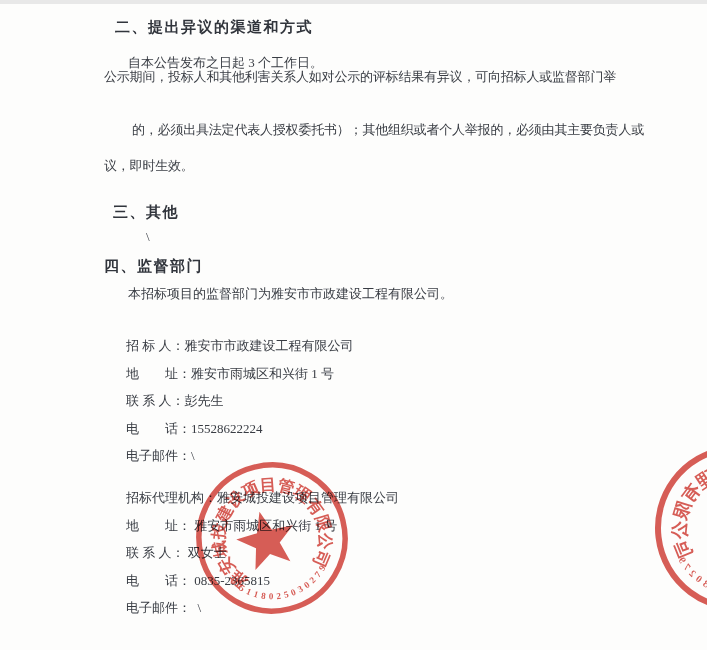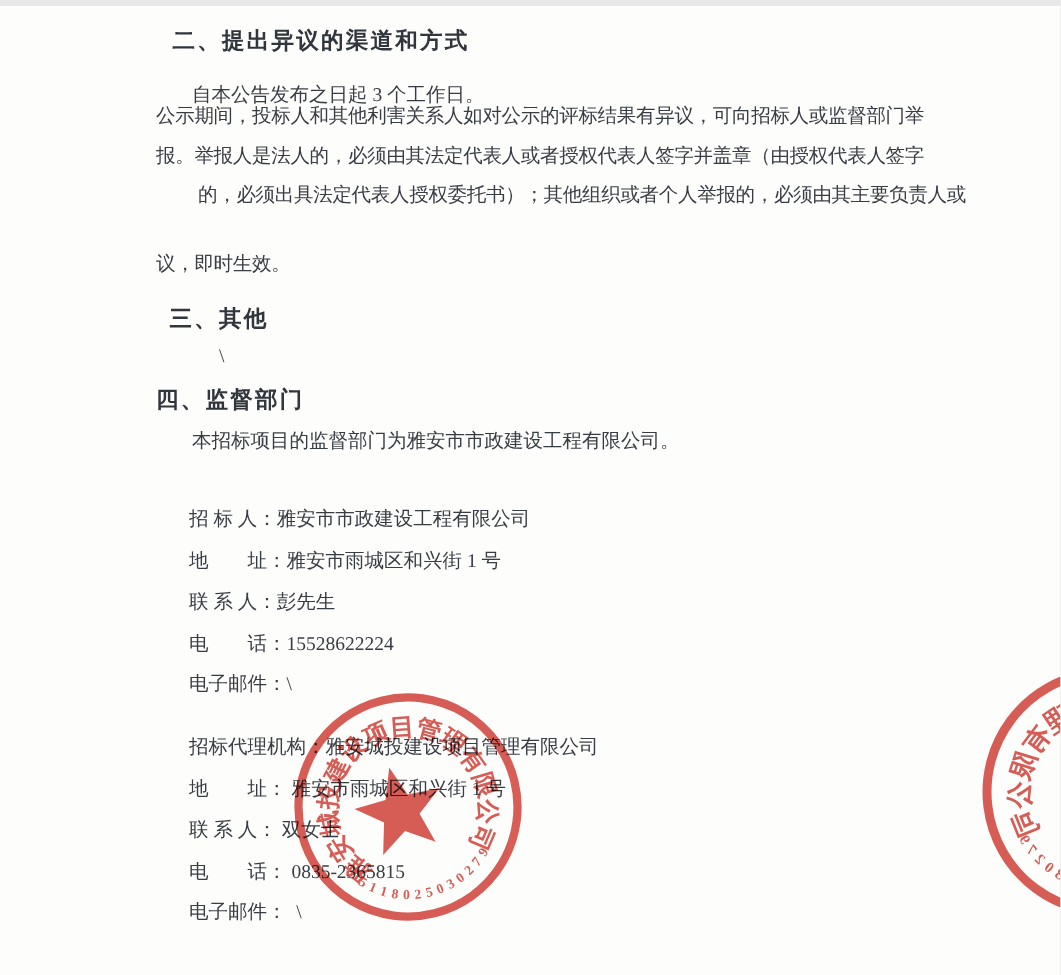--- a/index.html
+++ b/index.html
@@ -49,23 +49,22 @@
 </head>
 <body>
 
 <div class="page">
 
   <div class="abs heading" style="left:115px;top:14px;">二、提出异议的渠道和方式</div>
 
   <div class="abs body-text" style="left:128px;top:50px;">自本公告发布之日起 3 个工作日。</div>
 
   <div class="para-line" style="top:64px;">公示期间，投标人和其他利害关系人如对公示的评标结果有异议，可向招标人或监督部门举</div>
-  <div class="para-line" style="top:91px;">报。举报人是法人的，必须由其法定代表人或者授权代表人签字并盖章（由授权代表人签字</div>
   <div class="para-line" style="top:117px;text-align:right;">的，必须出具法定代表人授权委托书）；其他组织或者个人举报的，必须由其主要负责人或</div>
-  <div class="para-line" style="top:163px;">议，即时生效。</div>
+  <div class="para-line" style="top:153px;">议，即时生效。</div>
 
   <div class="abs heading" style="left:113px;top:199px;">三、其他</div>
   <div class="abs backslash" style="left:146px;top:225px;">\</div>
 
   <div class="abs heading" style="left:104px;top:253px;">四、监督部门</div>
   <div class="abs body-text" style="left:128px;top:281px;">本招标项目的监督部门为雅安市市政建设工程有限公司。</div>
 
 
   <div class="contact-block" style="top:328px;">
     <div class="contact-row"><span class="contact-label">招 标 人：</span><span class="contact-value">雅安市市政建设工程有限公司</span></div>

